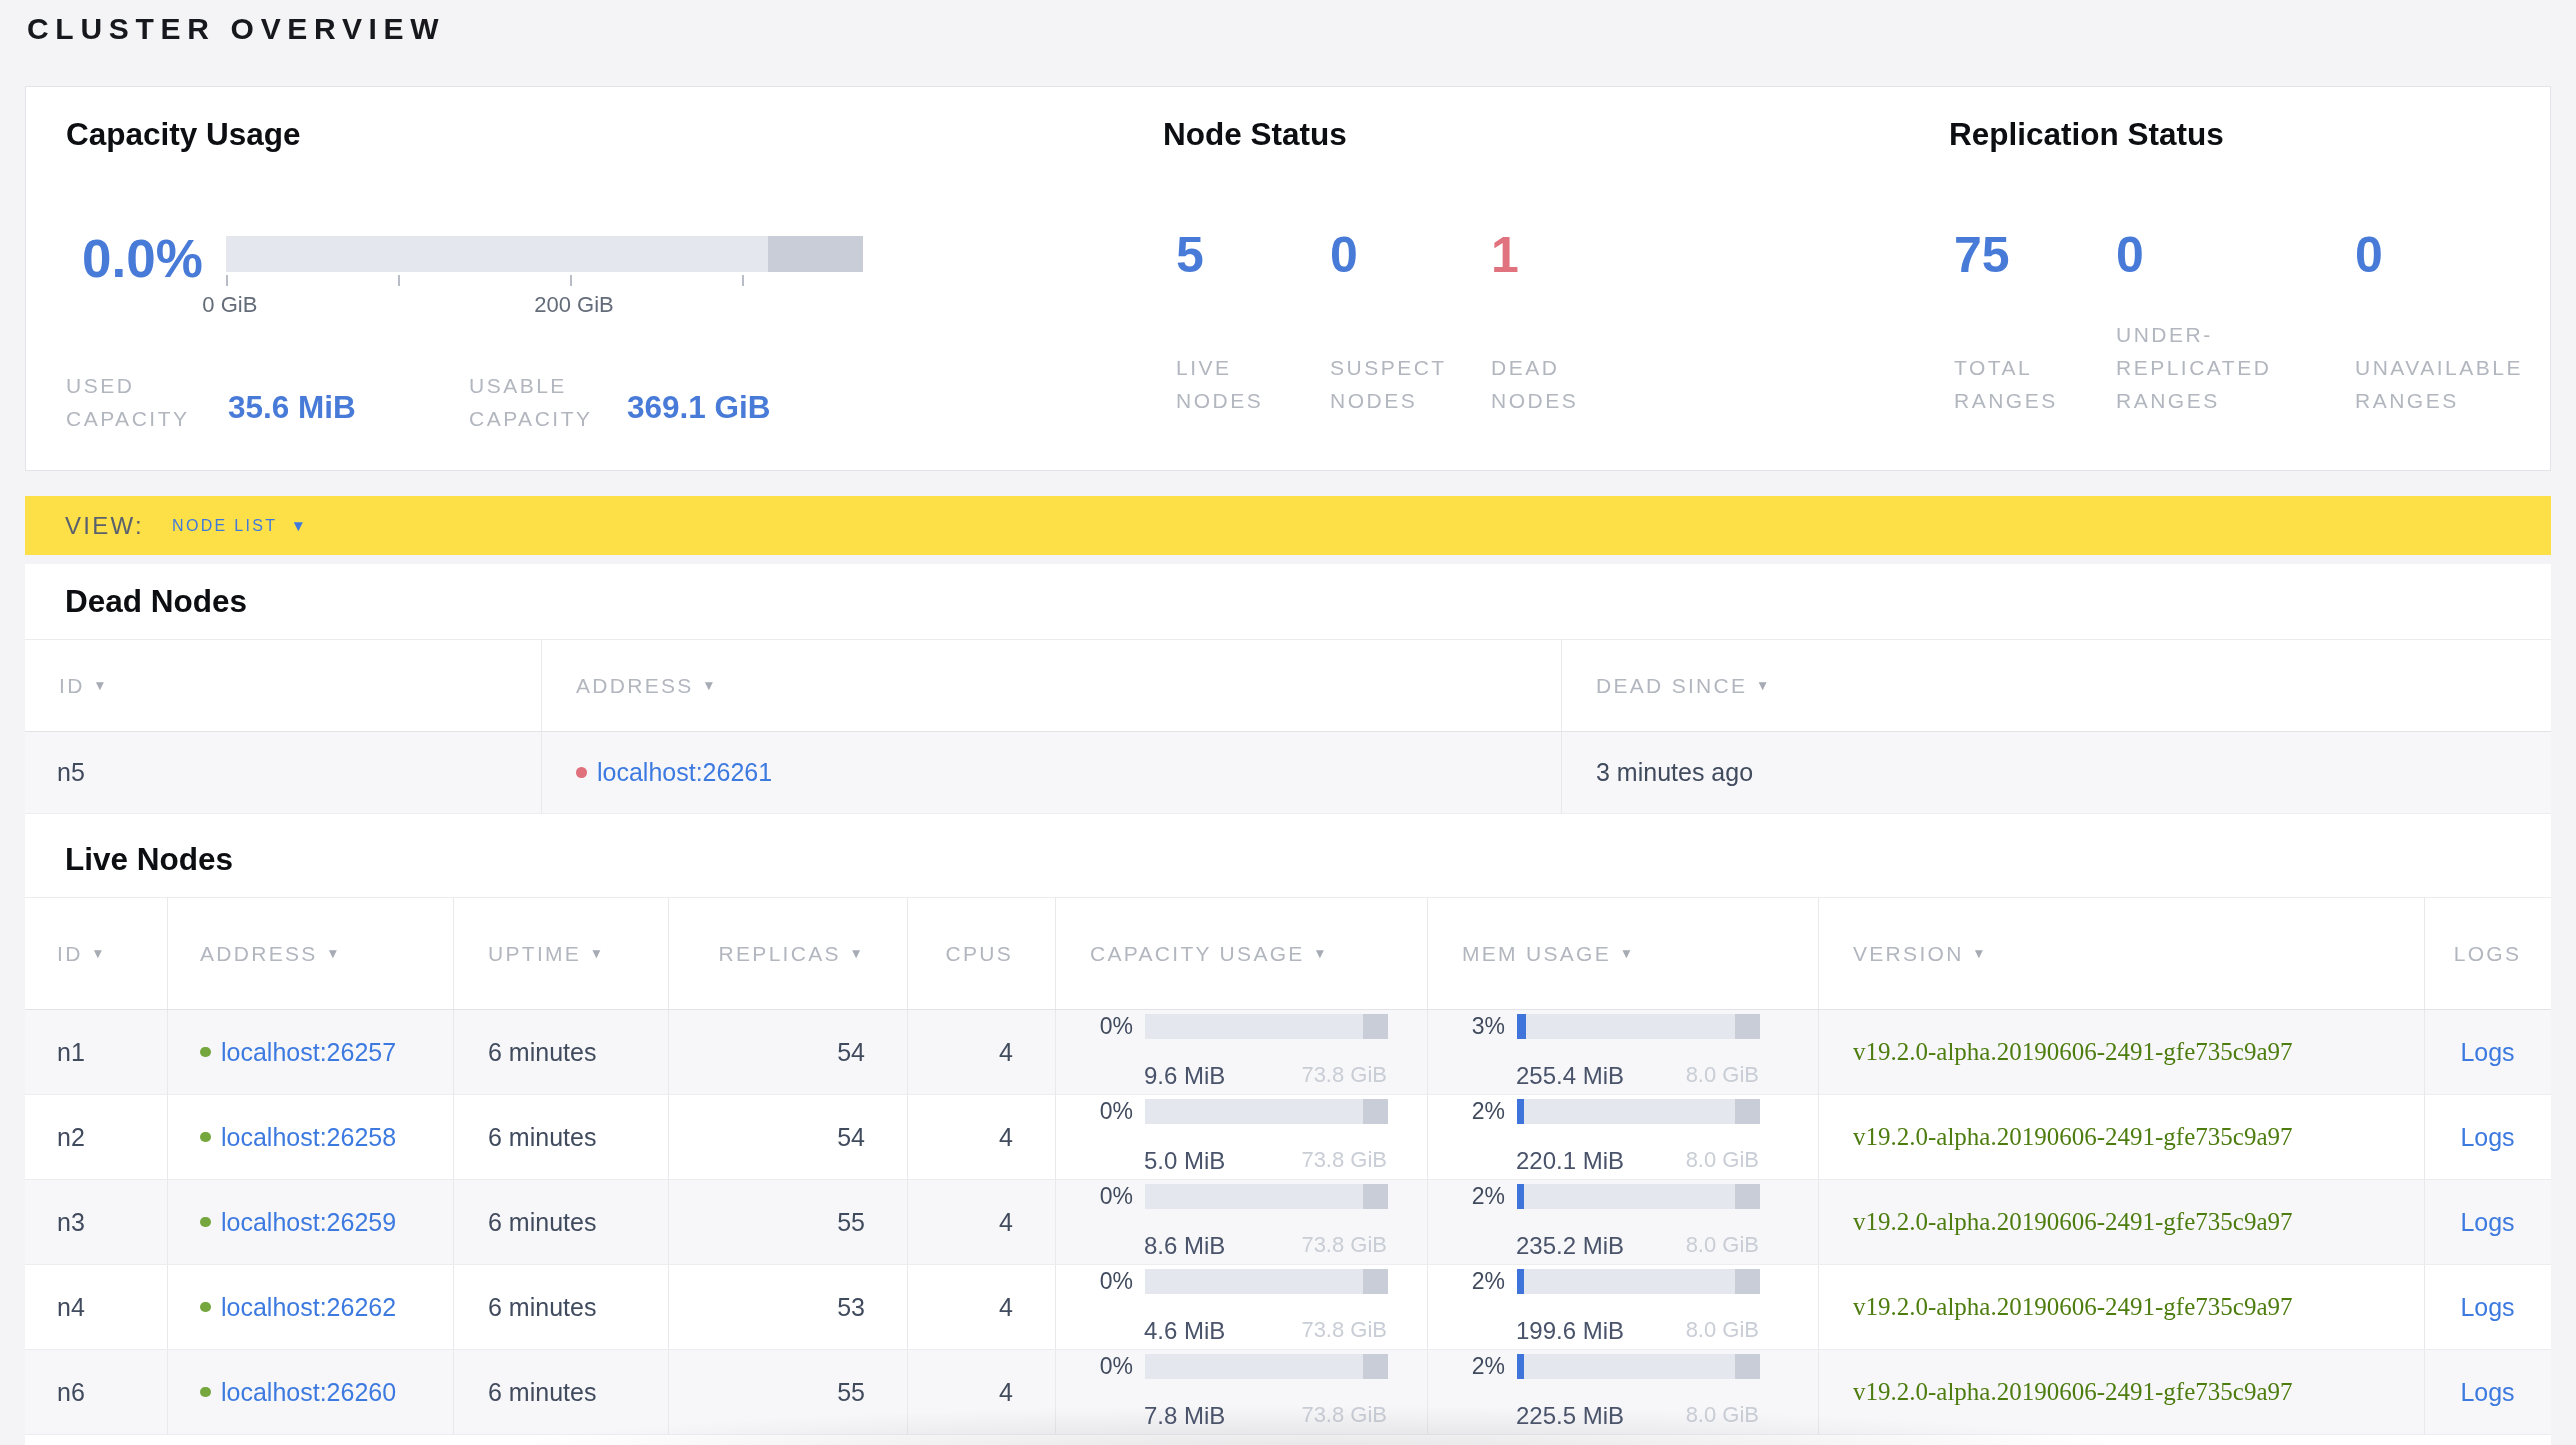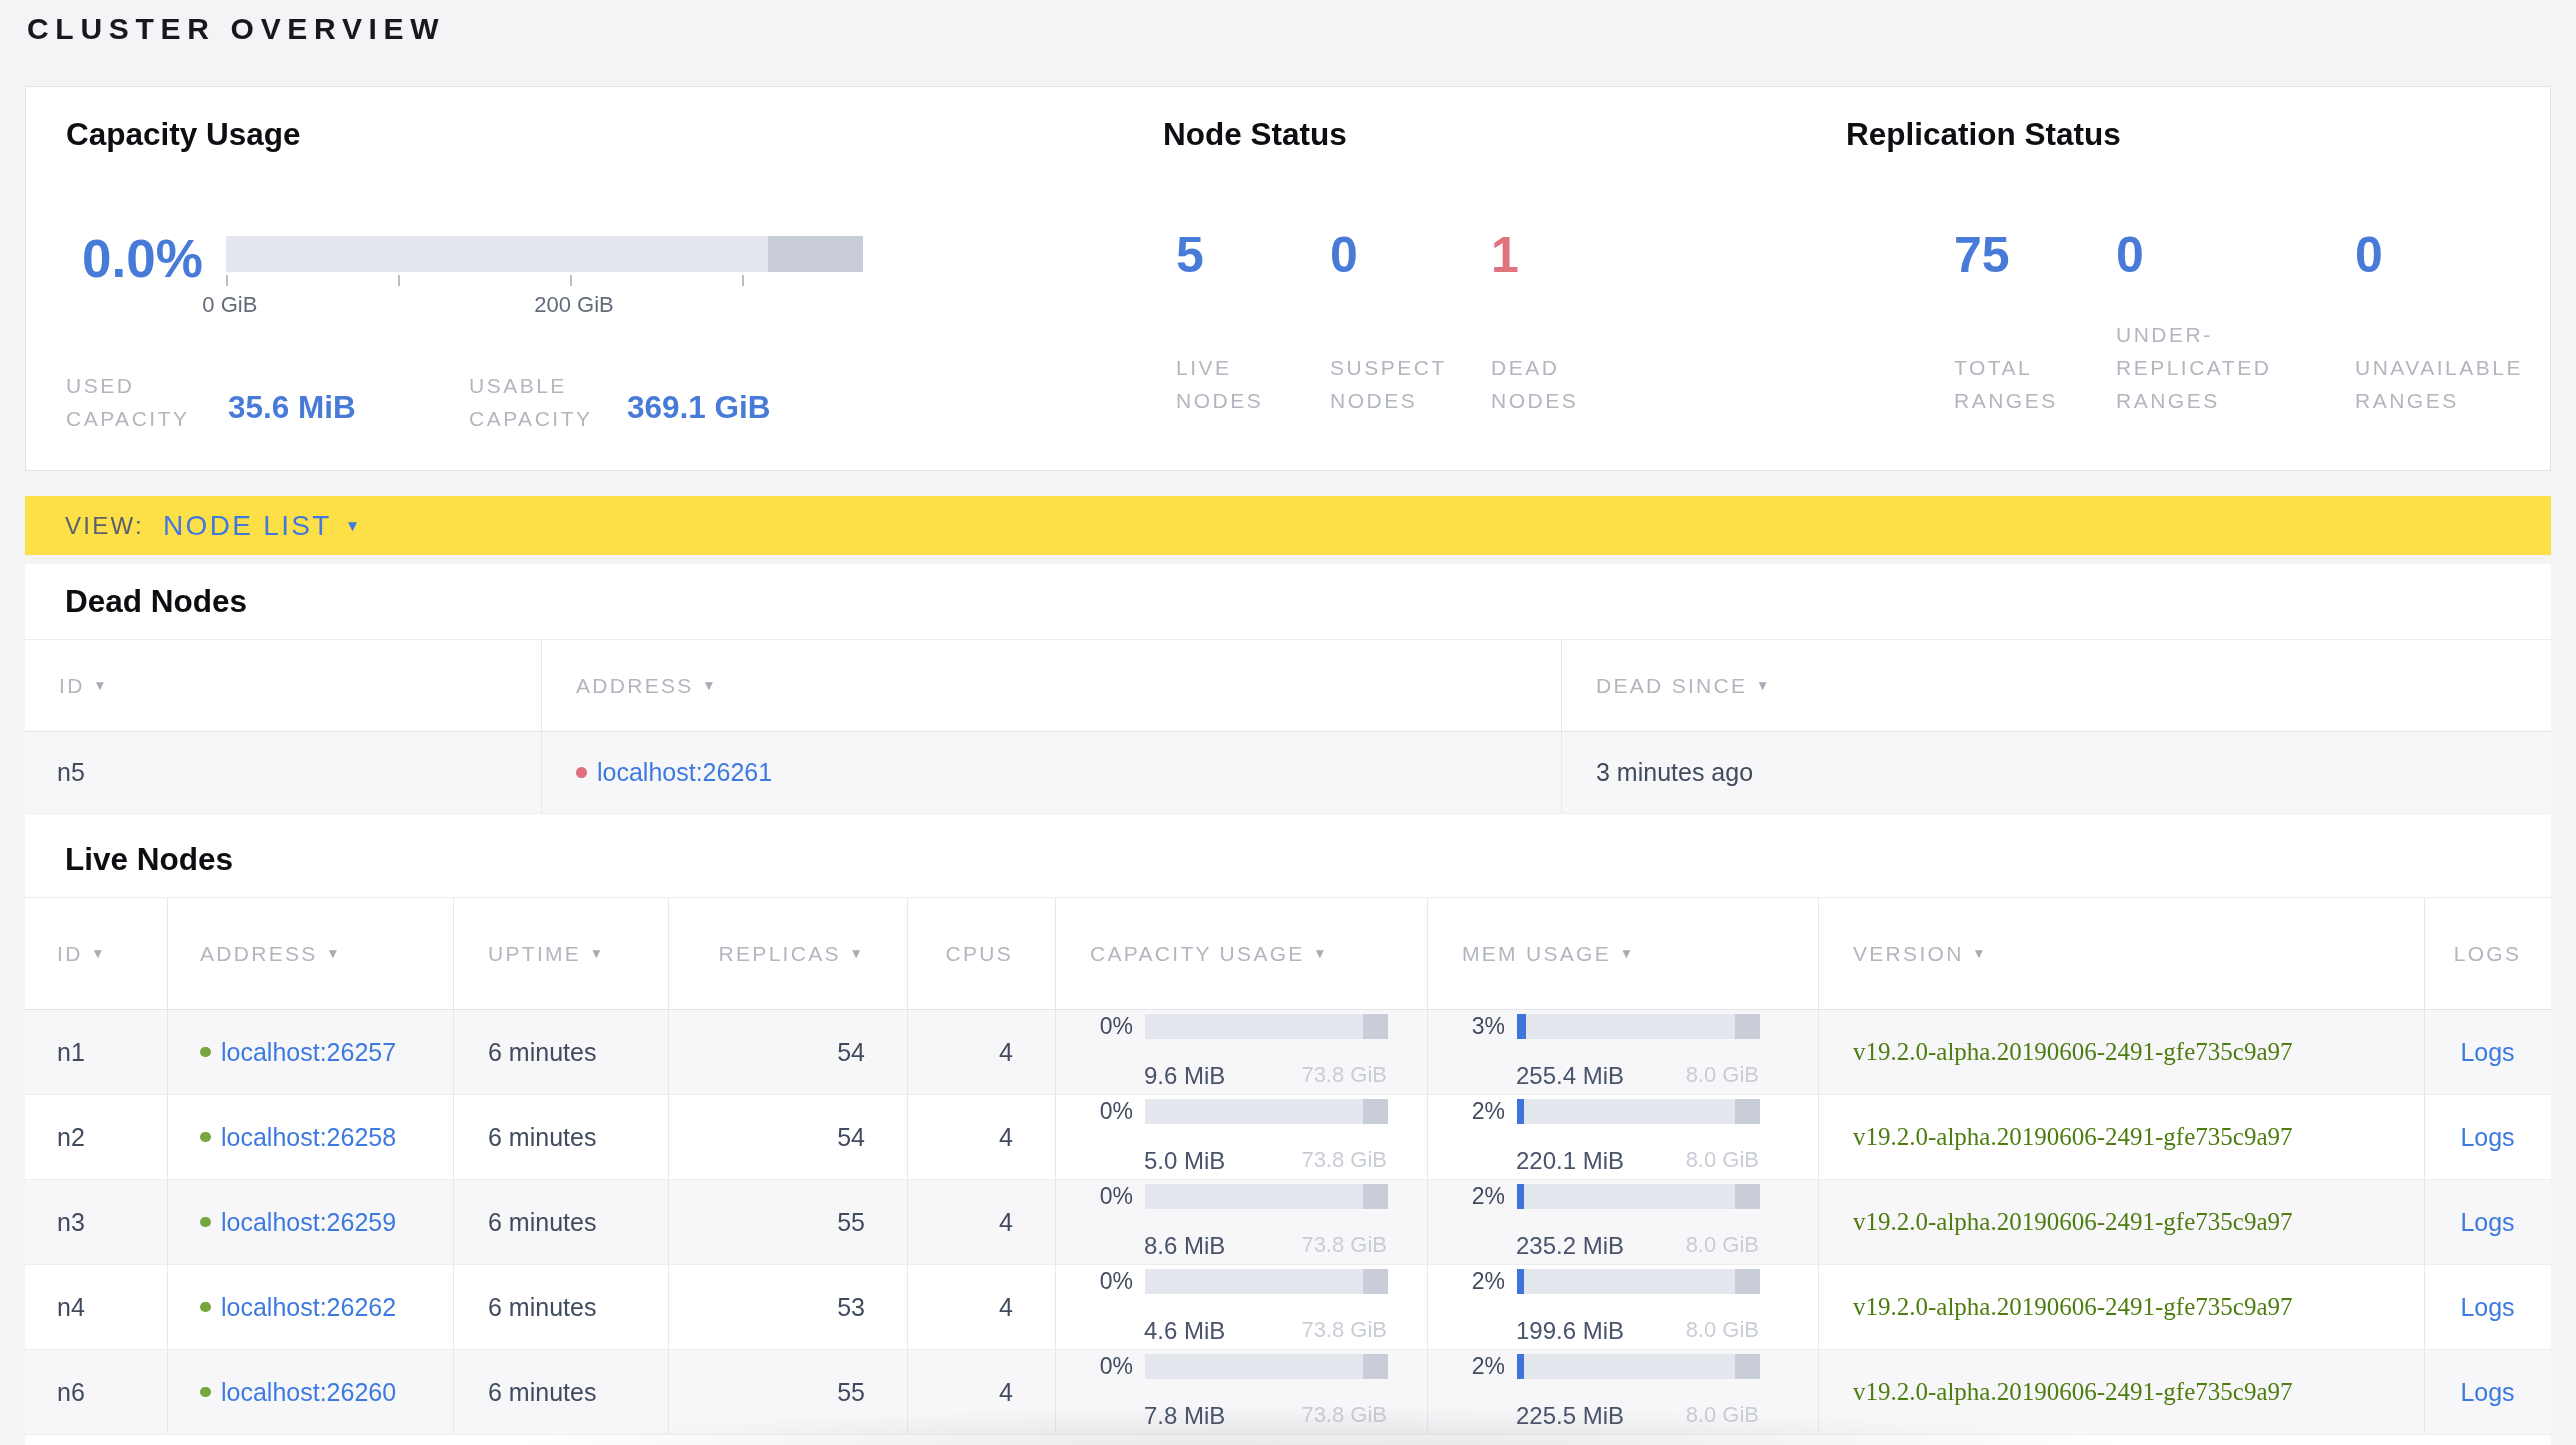--- a/index.html
+++ b/index.html
@@ -7,21 +7,21 @@
         font-family:"Liberation Sans",sans-serif;color:#414b5e;}
 
   
   .h1{position:absolute;left:27px;top:11.5px;font-size:30px;font-weight:700;
       letter-spacing:6.7px;color:#16181d;}
 
   
   .card{position:absolute;left:25px;top:86px;width:2526px;height:385px;background:#fff;
         border:1px solid #e4e4e8;box-sizing:border-box;}
   .sec-title{position:absolute;top:29px;font-size:31.5px;font-weight:700;color:#0c0e12;}
-  .t-cap{left:40px}.t-node{left:1137px}.t-repl{left:1820px}
+  .t-cap{left:40px}.t-node{left:1137px}.t-repl{left:1923px}
 
   .cap-pct{position:absolute;left:40px;top:141px;font-size:53px;font-weight:700;color:#487ad8;margin-left:16px;}
   .cap-barwrap{position:absolute;left:200px;top:149px;width:637px;}
   .cap-bar{position:relative;height:36px;background:#e4e7ee;}
   .cap-bar .darkseg{position:absolute;right:0;top:0;width:95px;height:100%;background:#c9cdd8;}
   .cap-ticks{position:relative;height:13.4px;margin-top:2.9px;}
   .tick{position:absolute;width:1.9px;height:11.5px;background:#b9bdc5;}
   .tk0{left:0}.tk1{left:172px}.tk2{left:344px}.tk3{left:516px}
   .cap-axislabels{position:relative;height:27px;margin-top:3.8px;font-size:22px;color:#646c79;}
   .axl{position:absolute;transform:translateX(-50%);white-space:nowrap;}
@@ -38,21 +38,21 @@
   .stat .val{font-size:50px;font-weight:600;color:#487ad8;line-height:1;}
   .stat.red .val{color:#e0737e;}
   .stat .lbl{font-size:21px;letter-spacing:2.5px;color:#b2b6be;line-height:33px;}
   .s-live{left:1150px;width:129px}.s-suspect{left:1304px;width:129px}.s-dead{left:1465px;width:129px}
   .s-total{left:1928px;width:129px}.s-under{left:2090px;width:196px}.s-unavail{left:2329px;width:196px}
 
   
   .viewbar{position:absolute;left:25px;top:496px;width:2526px;height:59px;background:#fde047;
            display:flex;align-items:center;padding-left:40px;box-sizing:border-box;}
   .view-label{font-size:24px;letter-spacing:2.3px;color:#59616e;}
-  .view-sel{font-size:28px;letter-spacing:2.3px;color:#4079de;margin-left:19px;cursor:pointer;}
+  .view-sel{font-size:16px;letter-spacing:2.3px;color:#4079de;margin-left:28px;cursor:pointer;}
   .view-caret{font-size:15.3px;color:#4079de;margin-left:13.4px;}
 
   
   .main{position:absolute;left:25px;top:564px;width:2526px;height:881px;background:#fff;}
   .tbl-title{font-size:31.5px;font-weight:700;color:#0c0e12;padding:19px 0 0 40px;}
   .tbl-title.live{padding-top:27px;}
 
   .thead{display:flex;border-bottom:1px solid #e3e3e7;border-top:1px solid #ecebee;
          margin-top:19px;background:#fff;}
   .hh{box-sizing:border-box;display:flex;align-items:center;padding-left:34px;

